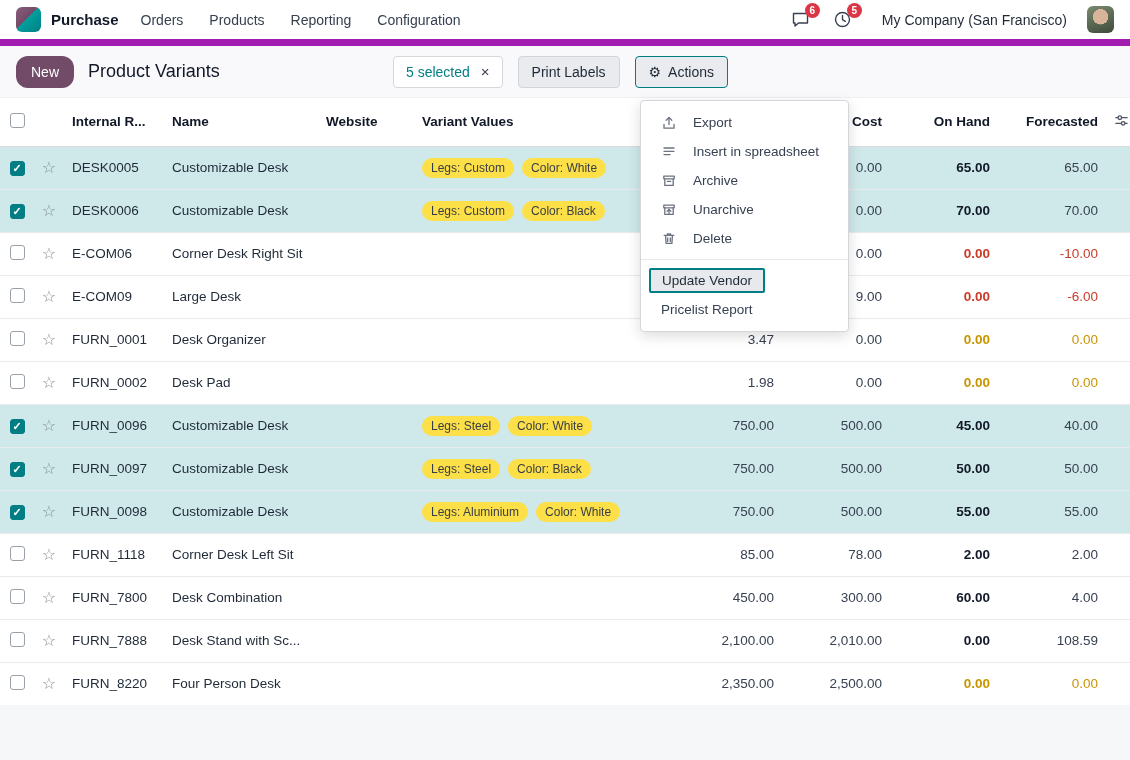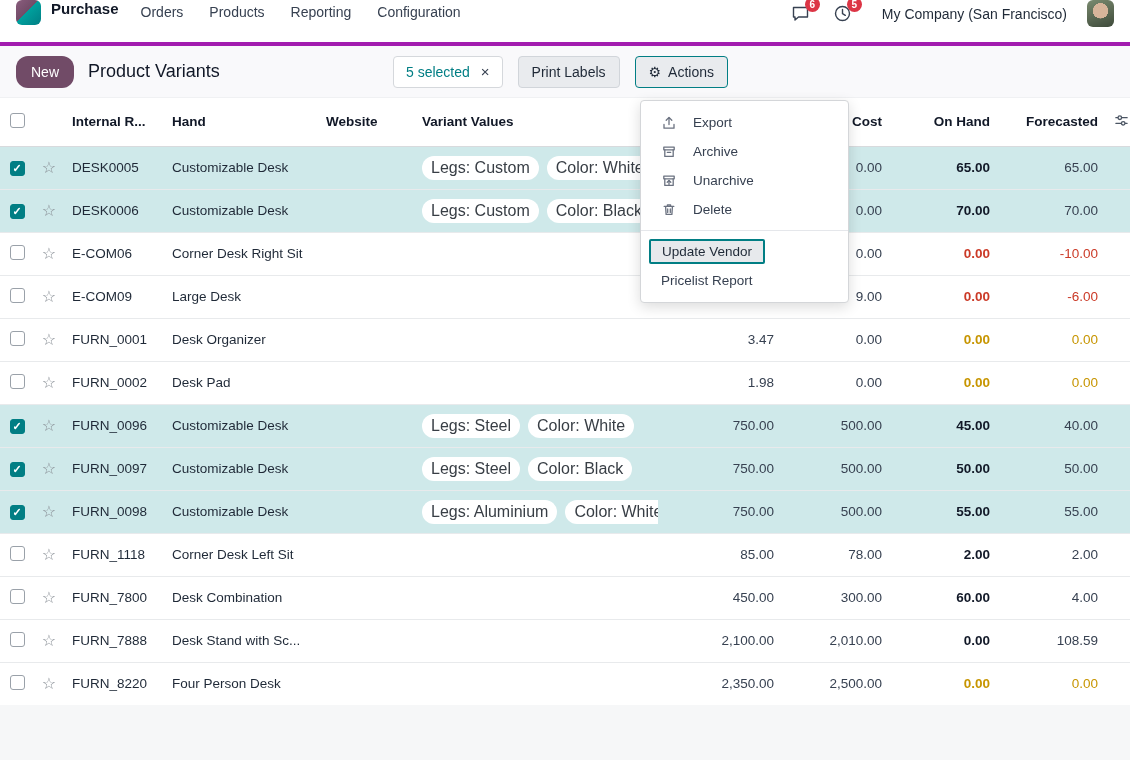--- a/index.html
+++ b/index.html
@@ -7,21 +7,21 @@
   body {
     font-family: "Liberation Sans", sans-serif;
     background: #fff;
     position: relative;
     color: #374151;
     --accent: #017e84; --primary: #714b67; --danger: #cb3a27;
     --warning: #c79500; --selected-row: #cfe9ea; --badge: #dc3545;
   }
 
   
-  .topbar { height: 46px; display: flex; align-items: flex-start; padding: 0 16px; background: #fff; border-bottom: 4px solid #a21caf; }
+  .topbar { height: 46px; display: flex; align-items: center; padding: 0 16px; background: #fff; border-bottom: 7px solid #a21caf; }
   .app-icon { width: 25px; height: 25px; border-radius: 6px; margin-right: 10px; cursor: pointer;
     background: linear-gradient(135deg, #8a5d7d 0%, #714b67 46%, #00a09d 46%, #017e84 100%); }
   .app-name { font-size: 15px; font-weight: 700; color: #111827; margin-right: 20px; cursor: pointer; }
   .topnav { display: flex; gap: 22px; font-size: 14px; color: #374151; }
   .nav-item { cursor: pointer; padding: 4px 2px; }
   .topbar-right { margin-left: auto; display: flex; align-items: center; gap: 20px; }
   .icon-btn { position: relative; width: 22px; height: 22px; display: flex; align-items: center; justify-content: center; cursor: pointer; }
   .badge { position: absolute; top: -6px; right: -8px; min-width: 15px; height: 15px; border-radius: 8px;
     background: var(--badge); color: #fff; font-size: 10px; font-weight: 700;
     display: flex; align-items: center; justify-content: center; padding: 0 3px; }
@@ -57,21 +57,21 @@
   tbody tr.selected td { background: var(--selected-row); }
   td.c-check, th.h-check { text-align: center; padding: 0; }
   td.c-star { text-align: center; padding: 0; }
   .c-num { text-align: right; padding-right: 16px; color: #374151; }
   .c-onhand { font-weight: 700; color: #111827; }
   .tone-danger { color: var(--danger); }
   .tone-warning { color: var(--warning); }
   .checkbox { width: 15px; height: 15px; border: 1px solid #9aa1a9; border-radius: 3px; background: #fff; display: inline-flex; align-items: center; justify-content: center; cursor: pointer; font-size: 11px; font-weight: 700; line-height: 1; }
   .checkbox.checked { background: var(--accent); border-color: var(--accent); color: #fff; }
   .star { font-size: 16px; color: #878d94; cursor: pointer; line-height: 1; }
-  .tag { background: #ffffff; border-radius: 20px; padding: 3px 9px; font-size: 16px; color: #383e45; margin-right: 8px; display: inline-block; }
+  .tag { background: #fde047; border-radius: 20px; padding: 3px 9px; font-size: 12px; color: #383e45; margin-right: 8px; display: inline-block; }
   .footer-space { position: absolute; left: 0; bottom: 0; width: 1130px; height: 55px; background: #f6f7f8; }
 
   
   .dropdown { position: absolute; left: 640px; top: 100px; width: 209px; background: #fff; border: 1px solid #d4d6d9; border-radius: 4px; box-shadow: 0 4px 14px rgba(0,0,0,.14); padding: 7px 0; z-index: 10; }
   .menu-item { display: flex; align-items: center; gap: 16px; padding: 5px 12px 5px 20px; height: 29px; font-size: 13.5px; color: #374151; cursor: pointer; }
   .mi-icon { width: 16px; height: 16px; display: inline-flex; color: #6b7280; flex: 0 0 16px; }
   .menu-divider { border-top: 1px solid #e5e7eb; margin: 6px 0; }
   .menu-item.plain { padding-left: 20px; }
   .menu-item.focused-row { height: auto; padding: 2px 8px; }
   .focused-box { border: 2px solid var(--accent); background: #e7e9ec; color: #1f2937; padding: 3px 11px; border-radius: 2px; font-size: 13.5px; width: fit-content; cursor: pointer; }
@@ -137,21 +137,21 @@
       <col style="width:108px">
     <col style="width:108px">
       <col style="width:108px">
       <col style="width:16px">
   </colgroup>
   <thead>
     <tr>
       <th class="h-check"><span class="checkbox"></span></th>
       <th></th>
       <th>Internal R...</th>
-      <th>Hand</th>
+      <th>Name</th>
       <th>Website</th>
       <th>Variant Values</th>
       <th class="h-num"></th>
       <th class="h-num">Cost</th>
       <th class="h-num">On Hand</th>
       <th class="h-num">Forecasted</th>
       <th class="h-gear">
         <svg width="15" height="15" viewBox="0 0 16 16" stroke="#4b5563" stroke-width="1.4" fill="#fff" stroke-linecap="round">
             <path d="M2 5h12M2 11h12"></path>
             <circle cx="6.2" cy="5" r="1.9"></circle>
@@ -343,20 +343,28 @@
             <path d="M8 9.5V2.8"></path>
             <path d="M5.2 5.2 8 2.4l2.8 2.8"></path>
             <path d="M3 9.5v3.7h10V9.5"></path>
           </svg>
         </span>
         <span>Export</span>
       </div>
       <div class="menu-item">
         <span class="mi-icon">
           <svg viewBox="0 0 16 16" width="16" height="16" fill="none" stroke="#6b7280" stroke-width="1.3" stroke-linecap="round" stroke-linejoin="round">
+            <path d="M3 4h10M3 7.3h10M3 10.6h6"></path>
+          </svg>
+        </span>
+        <span>Insert in spreadsheet</span>
+      </div>
+      <div class="menu-item">
+        <span class="mi-icon">
+          <svg viewBox="0 0 16 16" width="16" height="16" fill="none" stroke="#6b7280" stroke-width="1.3" stroke-linecap="round" stroke-linejoin="round">
             <path d="M2.8 3.2h10.4v2.6H2.8z"></path>
             <path d="M3.8 5.8v6.6h8.4V5.8"></path>
             <path d="M6.3 8.3h3.4"></path>
           </svg>
         </span>
         <span>Archive</span>
       </div>
       <div class="menu-item">
         <span class="mi-icon">
           <svg viewBox="0 0 16 16" width="16" height="16" fill="none" stroke="#6b7280" stroke-width="1.3" stroke-linecap="round" stroke-linejoin="round">

